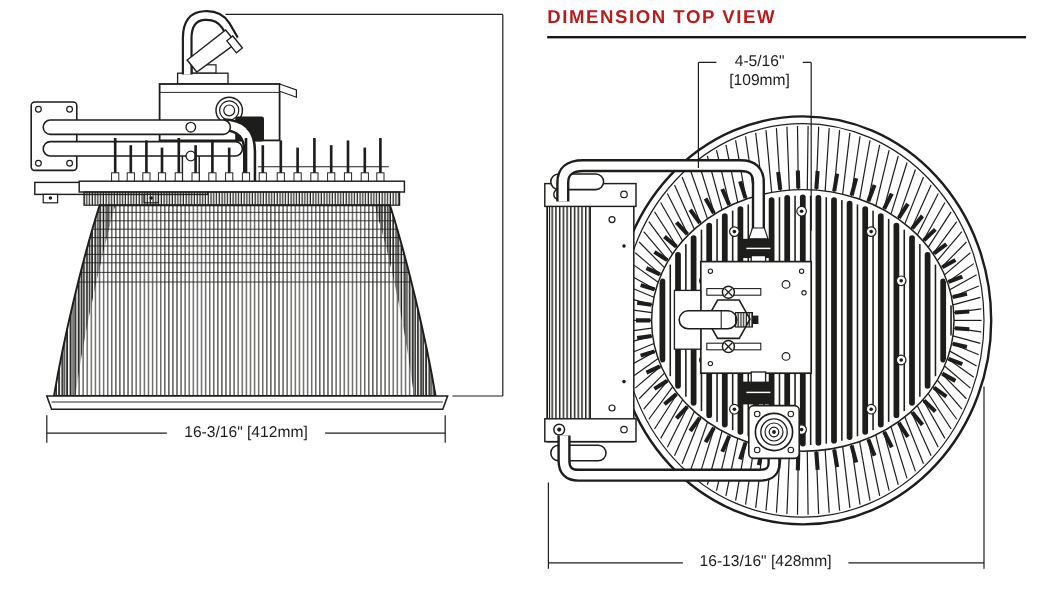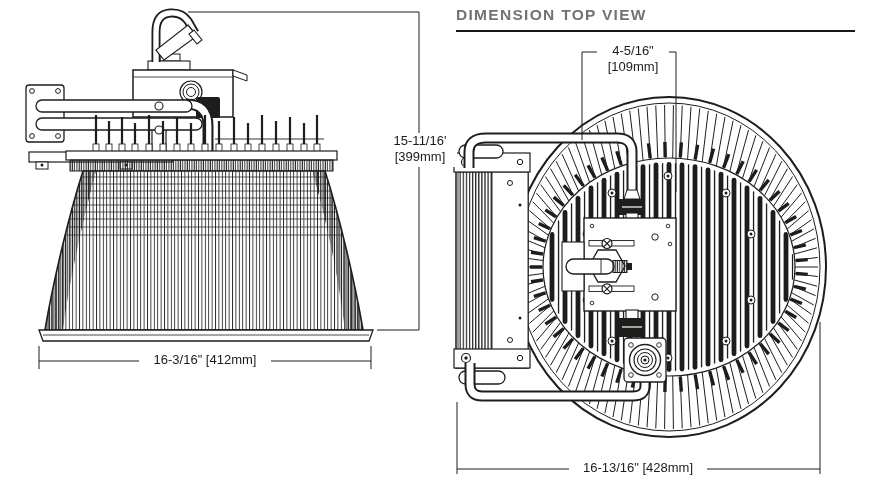--- a/index.html
+++ b/index.html
@@ -2,21 +2,21 @@
 <html><head>
 <meta charset="utf-8">
 <style>
   html,body{margin:0;padding:0;background:#ffffff;}
   .page{position:relative;width:880px;height:501px;background:#fff;overflow:hidden;
         font-family:"Liberation Sans","DejaVu Sans",sans-serif;}
   svg{position:absolute;left:0;top:0;}
   .dim-label{position:absolute;background:#fff;color:#1c1c1c;font-size:13px;line-height:16px;
              text-align:center;white-space:nowrap;}
   .title{position:absolute;left:456px;top:6px;font-size:15.5px;font-weight:bold;
-         letter-spacing:1.3px;color:#737373;white-space:nowrap;}
+         letter-spacing:1.3px;color:#b91c1c;white-space:nowrap;}
   .title-rule{position:absolute;left:456px;top:30px;width:399px;height:0;
               border-top:2px solid #161616;}
 </style>
 </head>
 <body>
 
 <div class="page">
 
 <svg id="art" width="880" height="501" viewBox="0 0 880 501">
   <defs>
@@ -469,24 +469,20 @@
       <line x1="457" y1="469" x2="820" y2="469"></line>
       <line x1="457" y1="402" x2="457" y2="474"></line>
       <line x1="820" y1="322" x2="820" y2="474"></line>
     </g>
   </g>
 </svg>
 
 <div class="title">DIMENSION TOP VIEW</div>
 <div class="title-rule"></div>
 
-<div class="dim-label" style="left:383px;top:133px;width:74px;height:34px;">
-  <span>15-11/16'</span><br>
-  <span>[399mm]</span>
-</div>
 
 <div class="dim-label" style="left:139px;top:352px;width:132px;height:17px;">16-3/16" [412mm]</div>
 
 <div class="dim-label" style="left:597px;top:43px;width:72px;height:34px;">
   <span>4-5/16"</span><br>
   <span>[109mm]</span>
 </div>
 
 <div class="dim-label" style="left:569px;top:460px;width:138px;height:17px;">16-13/16" [428mm]</div>
 

